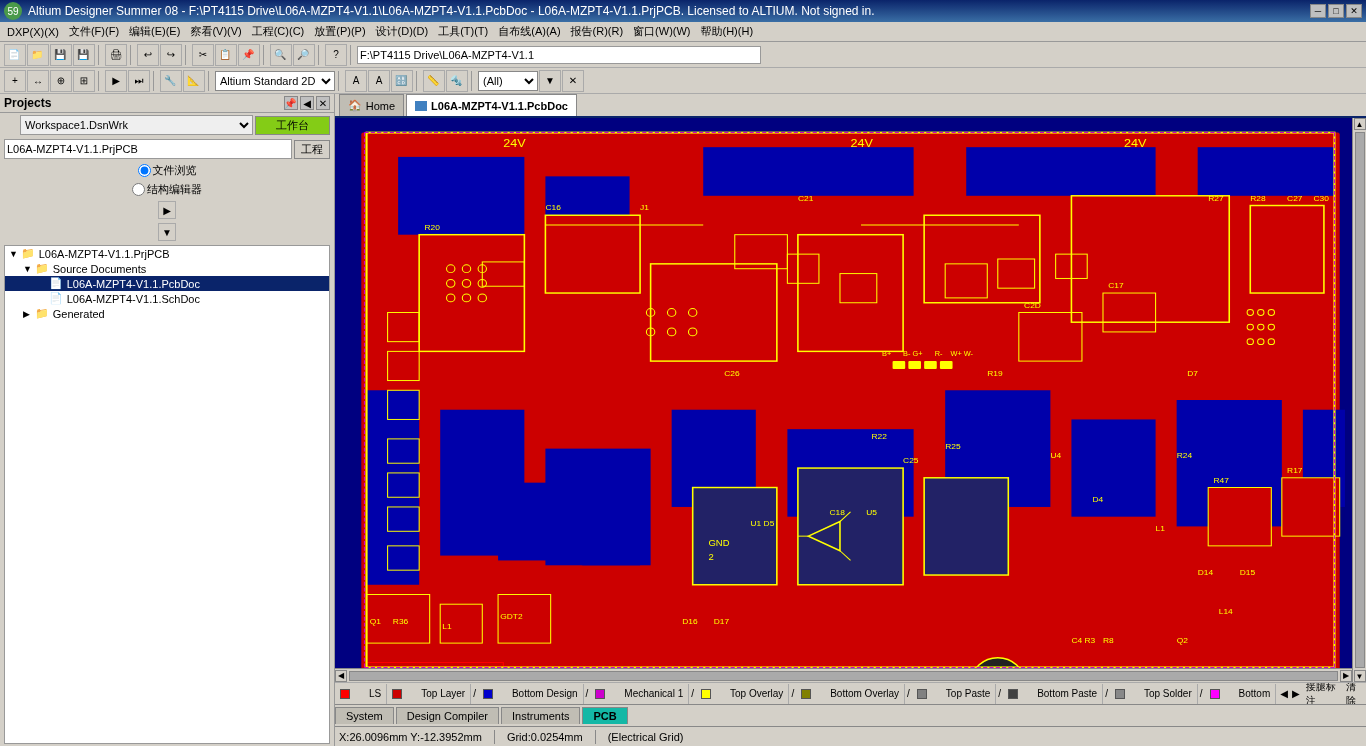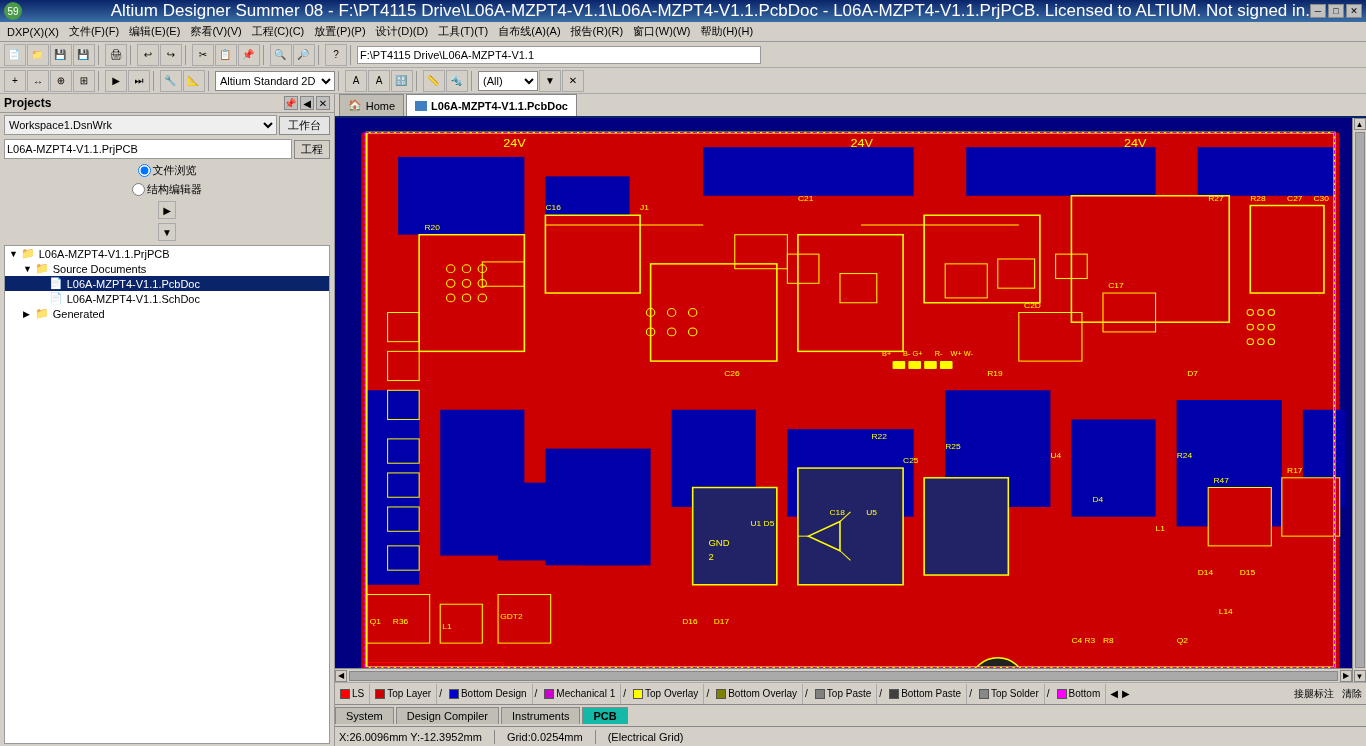--- a/index.html
+++ b/index.html
@@ -9,21 +9,21 @@
     #titlebar {
       height: 22px;
       background: linear-gradient(to bottom, #0a246a, #3a6ea5);
       display: flex;
       align-items: center;
       justify-content: space-between;
       padding: 0 4px;
       color: white;
       font-size: 11px;
     }
-    #titlebar .title-text { flex: 1; overflow: hidden; white-space: nowrap; text-overflow: ellipsis; font-size: 17px; text-align: right; }
+    #titlebar .title-text { flex: 1; overflow: hidden; white-space: nowrap; text-overflow: ellipsis; font-size: 12px; }
     #titlebar .title-controls { display: flex; gap: 2px; }
     #titlebar .title-controls span {
       width: 16px; height: 14px; background: #c0c0c0; border: 1px solid #888;
       display: flex; align-items: center; justify-content: center; font-size: 9px; cursor: pointer; color: #000;
     }
     #titlebar .title-badge {
       background: #4a9a4a; color: white; border-radius: 50%; width: 18px; height: 18px;
       display: flex; align-items: center; justify-content: center; font-size: 10px; margin-right: 6px;
     }
 
@@ -95,21 +95,21 @@
     #workspace-row {
       display: flex;
       align-items: center;
       padding: 2px 4px;
       gap: 2px;
     }
     #workspace-row select {
       flex: 1; height: 20px; font-size: 11px; border: 1px solid #999;
     }
     #workspace-row button {
-      padding: 1px 8px; font-size: 11px; background: #e5e5e5; border: 1px solid #888; cursor: pointer;
+      padding: 1px 20px; font-size: 11px; background: #84cc16; border: 1px solid #888; cursor: pointer;
     }
 
     #project-row {
       display: flex;
       align-items: center;
       padding: 2px 4px;
       gap: 2px;
     }
     #project-row input {
       flex: 1; height: 20px; font-size: 11px; border: 1px solid #999; background: white; padding: 0 2px;
@@ -198,21 +198,21 @@
       height: 22px;
       background: #d4d0c8;
       display: flex;
       align-items: center;
       overflow: hidden;
       border-top: 1px solid #aaa;
     }
     .layer-tab {
       display: flex;
       align-items: center;
-      gap: 2px;
+      gap: 19px;
       padding: 1px 5px;
       font-size: 10px;
       cursor: pointer;
       border-right: 1px solid #aaa;
       height: 20px;
       white-space: nowrap;
     }
     .layer-color {
       width: 10px; height: 10px; display: inline-block; border: 1px solid #555;
     }
@@ -382,21 +382,21 @@
     <div id="left-panel">
       <div id="panel-header">
         <span class="panel-title">Projects</span>
         <div class="panel-controls">
           <span>📌</span>
           <span>◀</span>
           <span>✕</span>
         </div>
       </div>
       <div id="workspace-row">
-        <select style="flex:1;height:20px;font-size:11px;border:1px solid #999;">
+        <select style="flex:1;height:20px;font-size:11px;border:1px solid #999;margin-left:16px;">
           <option>Workspace1.DsnWrk</option>
         </select>
         <button>工作台</button>
       </div>
       <div id="project-row">
         <input type="text" style="flex: 1 1 0%; height: 20px; font-size: 11px; border: 1px solid rgb(153, 153, 153); background: white; padding: 0px 2px;" value="L06A-MZPT4-V1.1.PrjPCB">
         <button>工程</button>
       </div>
       <div id="view-toggle">
         <label class="radio-label">

